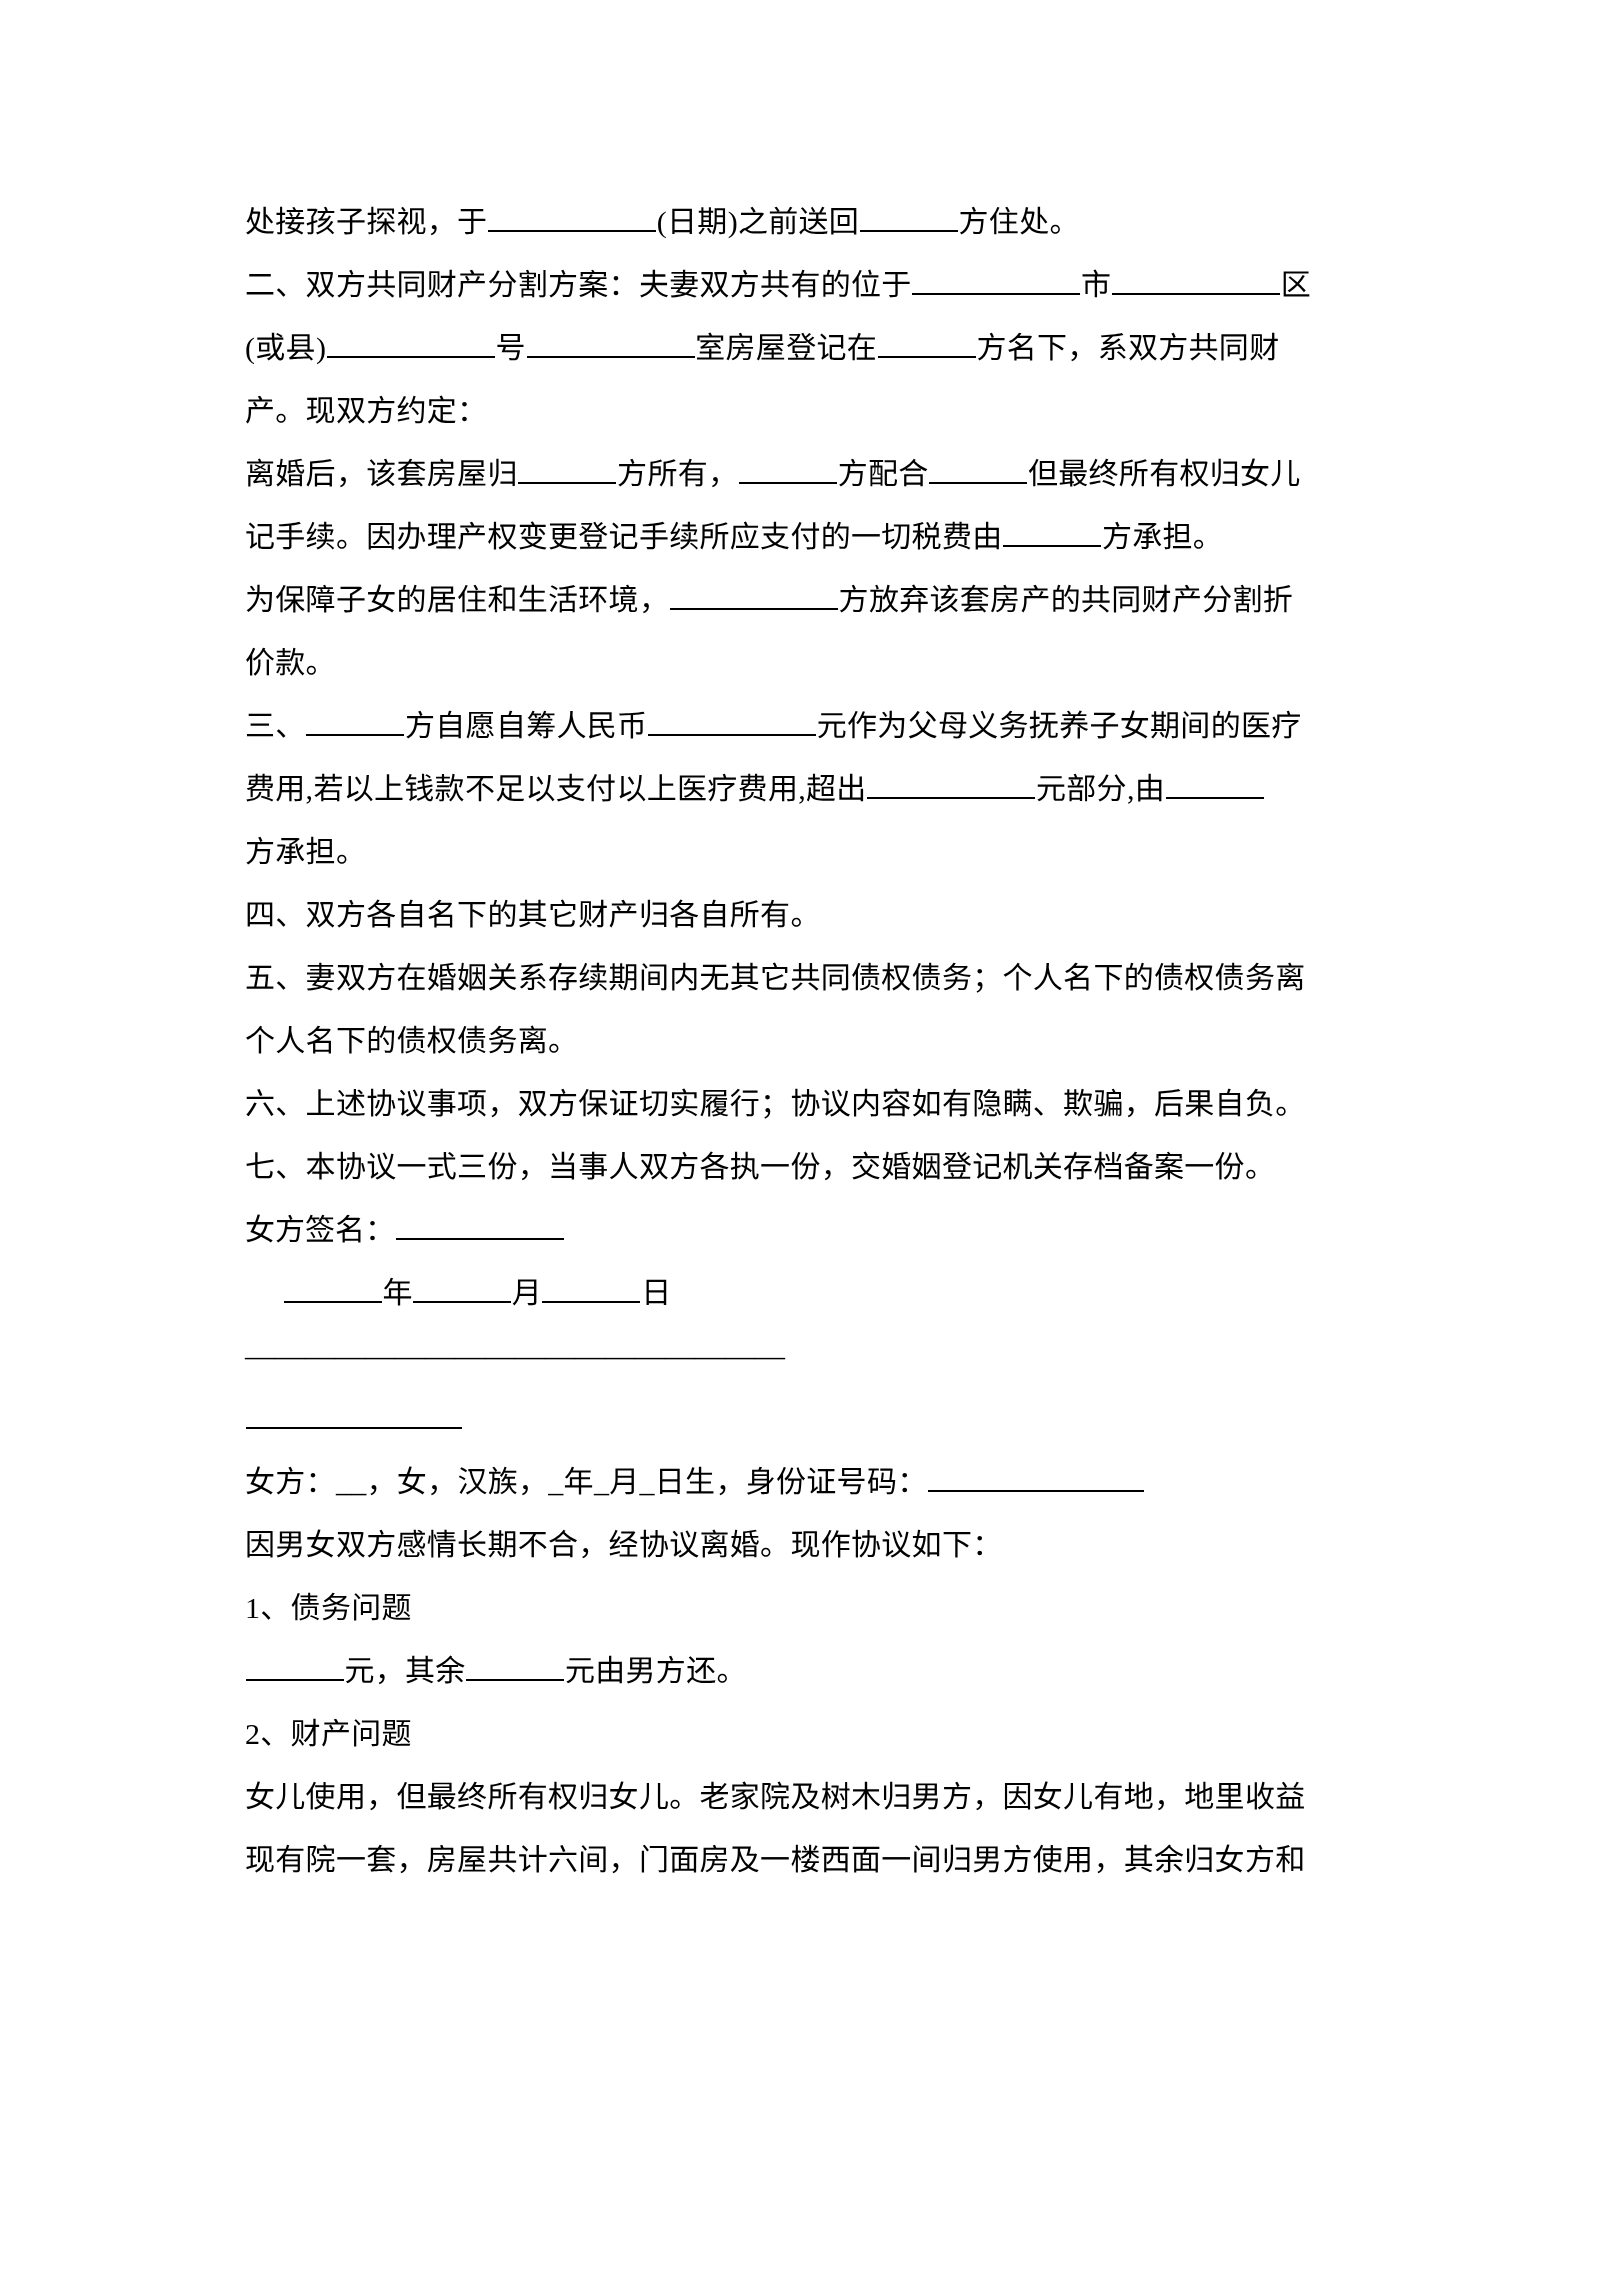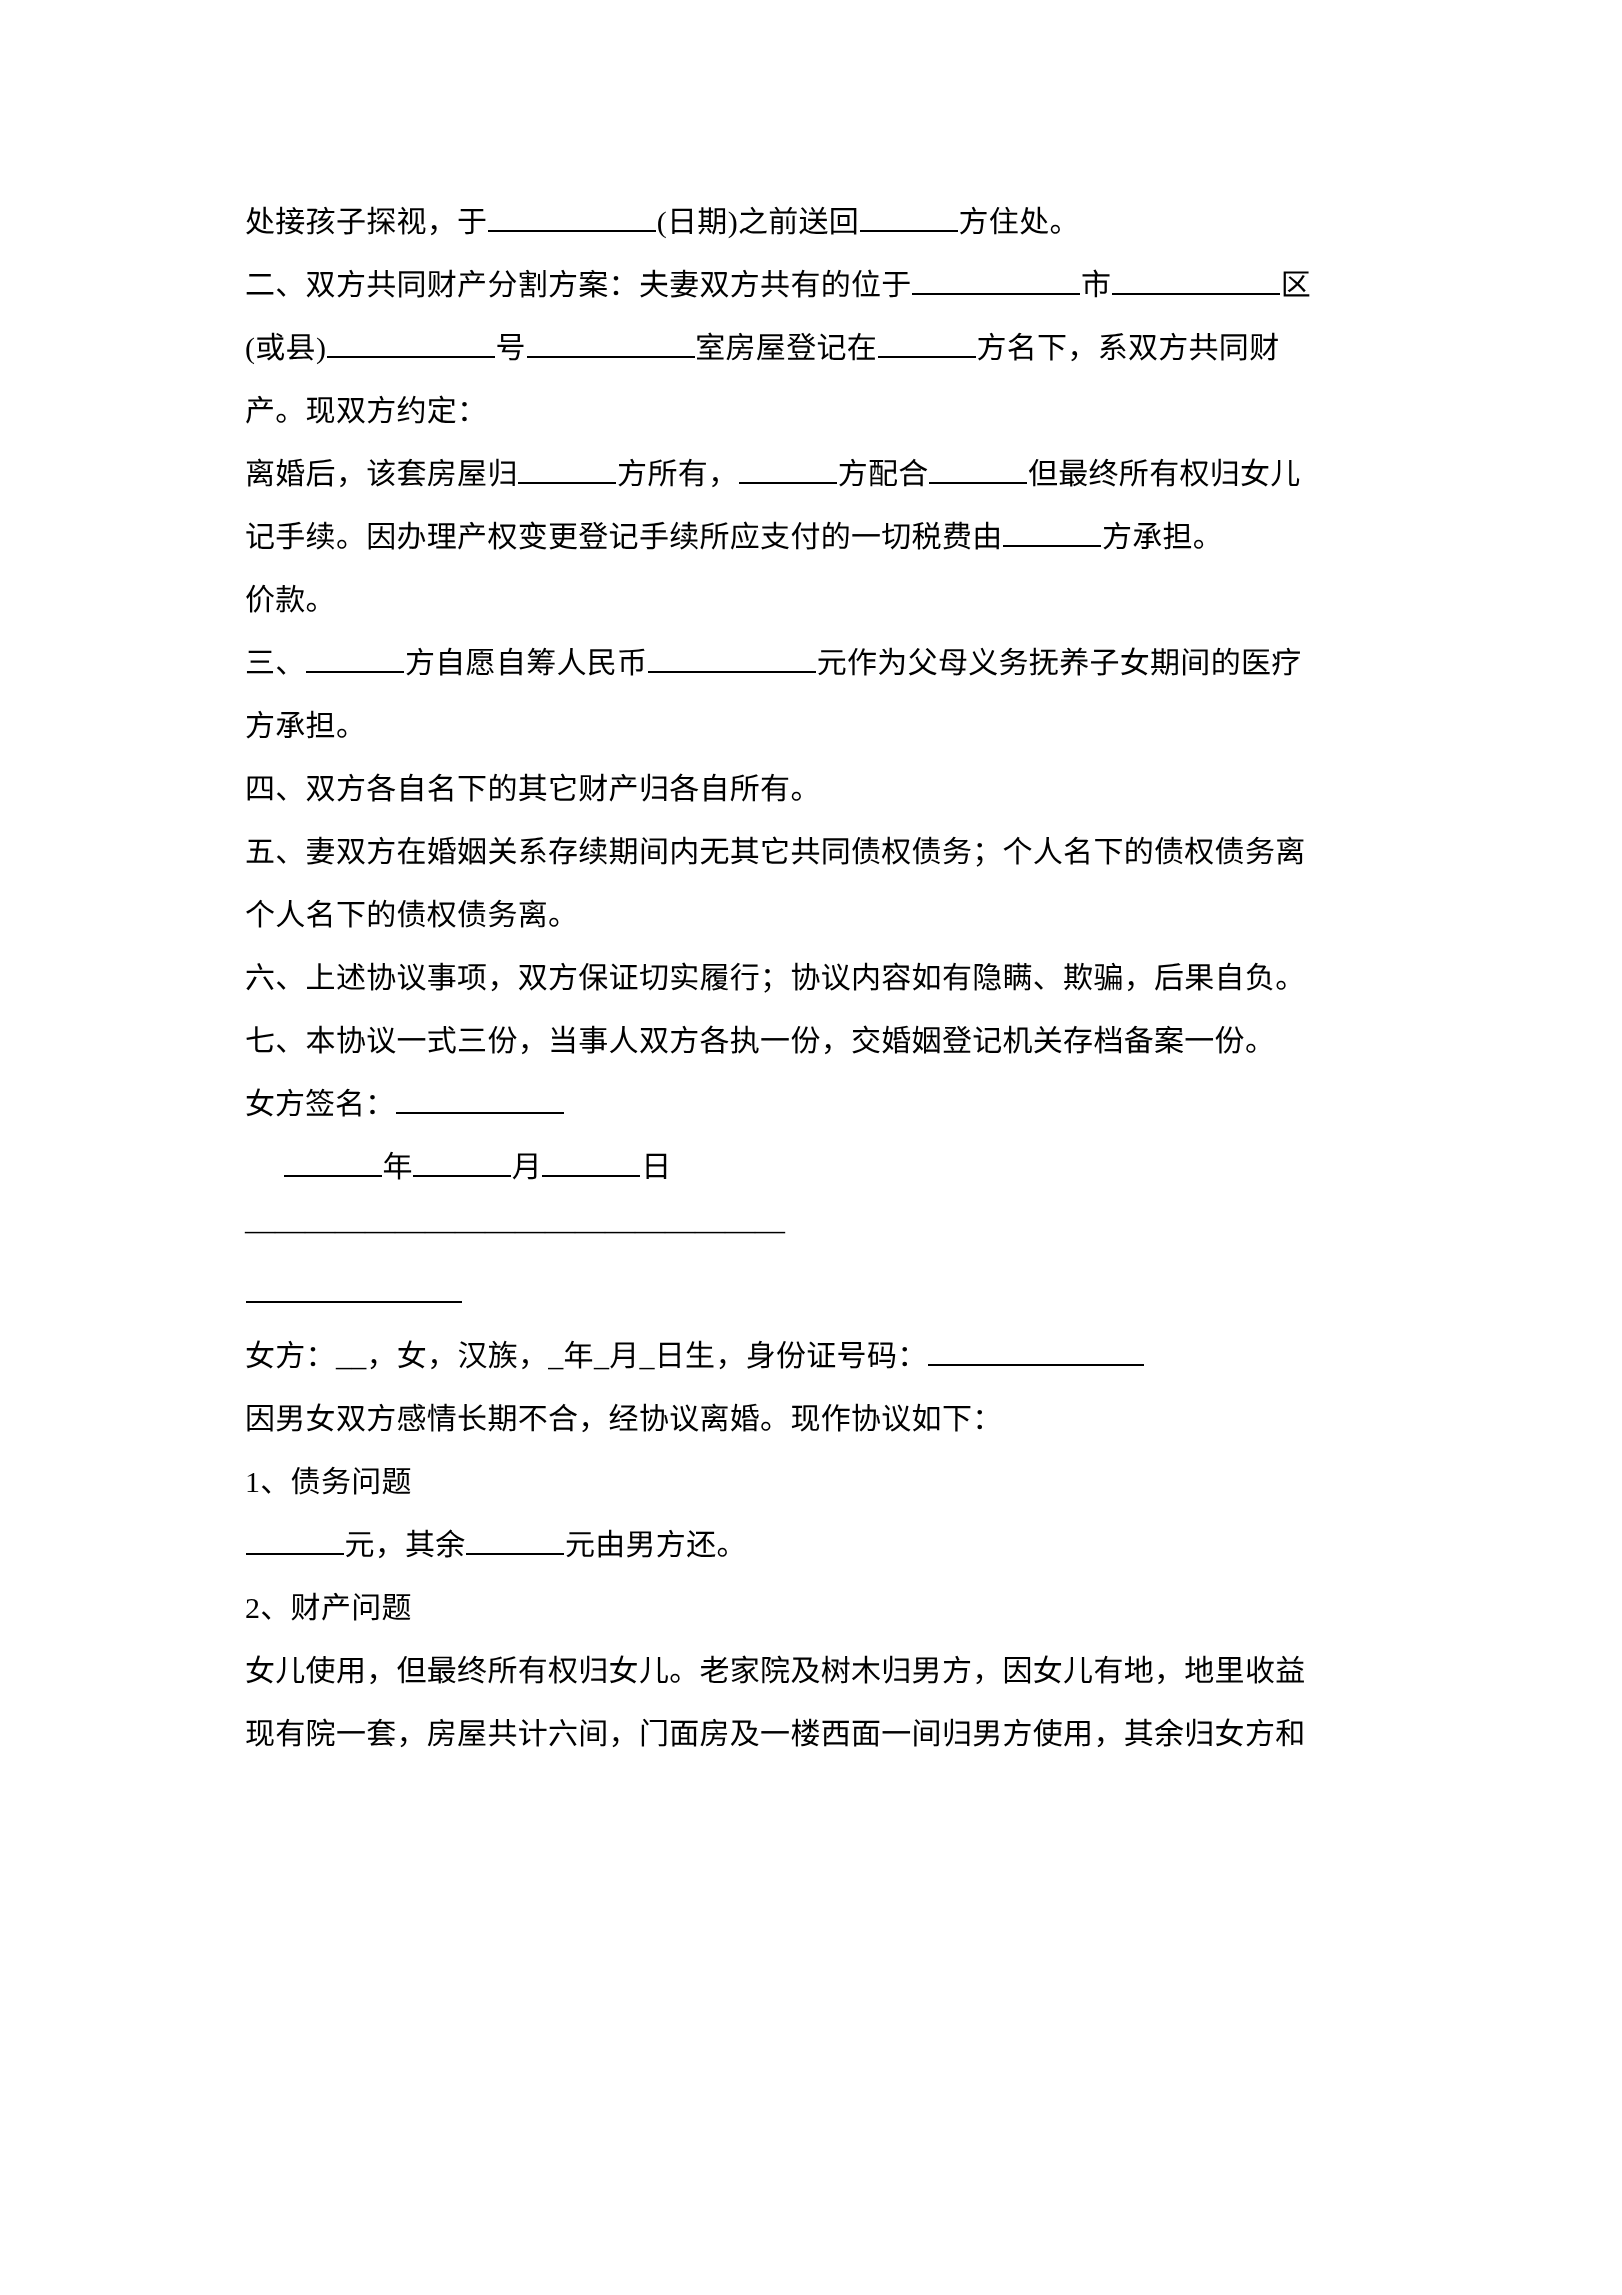--- a/index.html
+++ b/index.html
@@ -76,25 +76,27 @@
     <p class="line"><span>二、双方共同财产分割方案：夫妻双方共有的位于</span><span class="blank b-xl"></span><span>市</span><span class="blank b-xl"></span><span>区</span></p>
 
     <p class="line"><span>(或县)</span><span class="blank b-xl"></span><span>号</span><span class="blank b-xl"></span><span>室房屋登记在</span><span class="blank b-md"></span><span>方名下，系双方共同财</span></p>
 
     <p class="line">产。现双方约定：</p>
 
     <p class="line"><span>离婚后，该套房屋归</span><span class="blank b-md"></span><span>方所有，</span><span class="blank b-md"></span><span>方配合</span><span class="blank b-md"></span><span>但最终所有权归女儿</span></p>
 
     <p class="line"><span>记手续。因办理产权变更登记手续所应支付的一切税费由</span><span class="blank b-md"></span><span>方承担。</span></p>
 
+    <p class="line"><span>为保障子女的居住和生活环境，</span><span class="blank b-xl"></span><span>方放弃该套房产的共同财产分割折</span></p>
 
     <p class="line">价款。</p>
 
     <p class="line"><span>三、</span><span class="blank b-md"></span><span>方自愿自筹人民币</span><span class="blank b-xl"></span><span>元作为父母义务抚养子女期间的医疗</span></p>
 
+    <p class="line"><span>费用,若以上钱款不足以支付以上医疗费用,超出</span><span class="blank b-xl"></span><span>元部分,由</span><span class="blank b-md"></span></p>
 
     <p class="line">方承担。</p>
 
     <p class="line">四、双方各自名下的其它财产归各自所有。</p>
 
     <p class="line">五、妻双方在婚姻关系存续期间内无其它共同债权债务；个人名下的债权债务离</p>
 
     <p class="line">个人名下的债权债务离。</p>
 
     <p class="line">六、上述协议事项，双方保证切实履行；协议内容如有隐瞒、欺骗，后果自负。</p>

